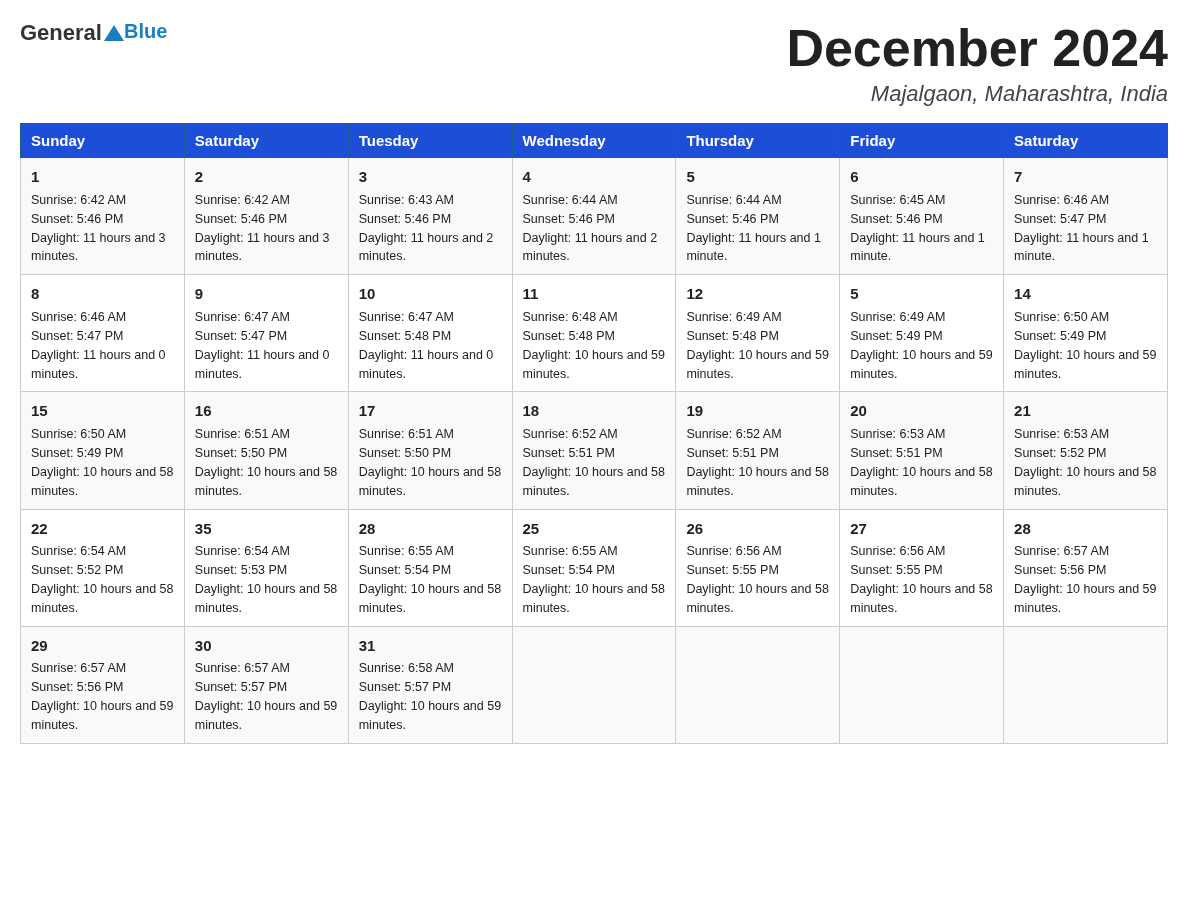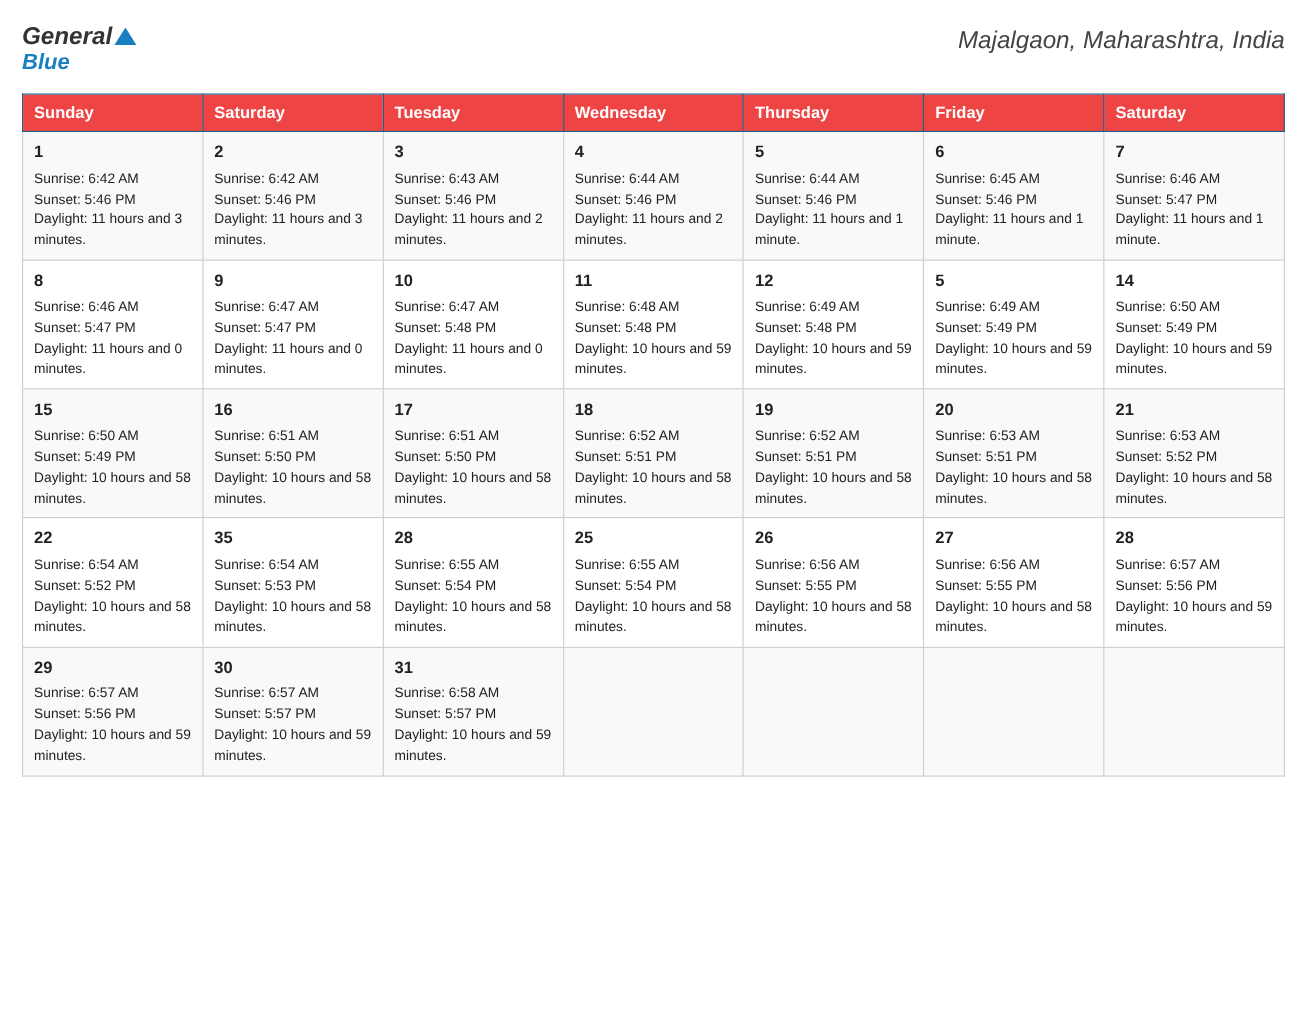--- a/index.html
+++ b/index.html
@@ -21,22 +21,20 @@
       font-weight: bold;
       color: #333;
     }
     .logo-text-blue {
       font-size: 20px;
       font-weight: bold;
       color: #1a7fc1;
     }
     .logo-area {
       display: flex;
-      flex-direction: column;
-      font-style: italic;
     }
     .logo-row {
       display: flex;
       align-items: center;
     }
     .title-area {
       text-align: right;
     }
     .month-title {
       font-size: 52px;
@@ -49,21 +47,21 @@
       color: #444;
       margin-top: 4px;
       font-style: italic;
     }
     table {
       width: 100%;
       border-collapse: collapse;
       table-layout: fixed;
     }
     thead tr th {
-      background-color: #ef4444;
+      background-color: #1d4ed8;
       color: #fff;
       font-size: 15px;
       font-weight: bold;
       padding: 8px 10px;
       text-align: left;
       border: 1px solid #1a5f8e;
     }
     tbody tr td {
       vertical-align: top;
       padding: 8px 10px;
@@ -99,20 +97,21 @@
       <span class="logo-text-general">General</span>
       <div style="display:flex; flex-direction:column; align-items:center; margin-left:2px;">
         <div style="width:0;height:0;border-left:10px solid transparent;border-right:10px solid transparent;border-bottom:16px solid #1a7fc1;"></div>
       </div>
     </div>
     <div style="margin-left: 0px;">
       <span class="logo-text-blue">Blue</span>
     </div>
   </div>
   <div class="title-area">
+    <div class="month-title">December 2024</div>
     <div class="location-title">Majalgaon, Maharashtra, India</div>
   </div>
 </div>
 
 <table>
   <thead>
     <tr id="header-row">
         <th>Sunday</th>
         <th>Saturday</th>
         <th>Tuesday</th>

